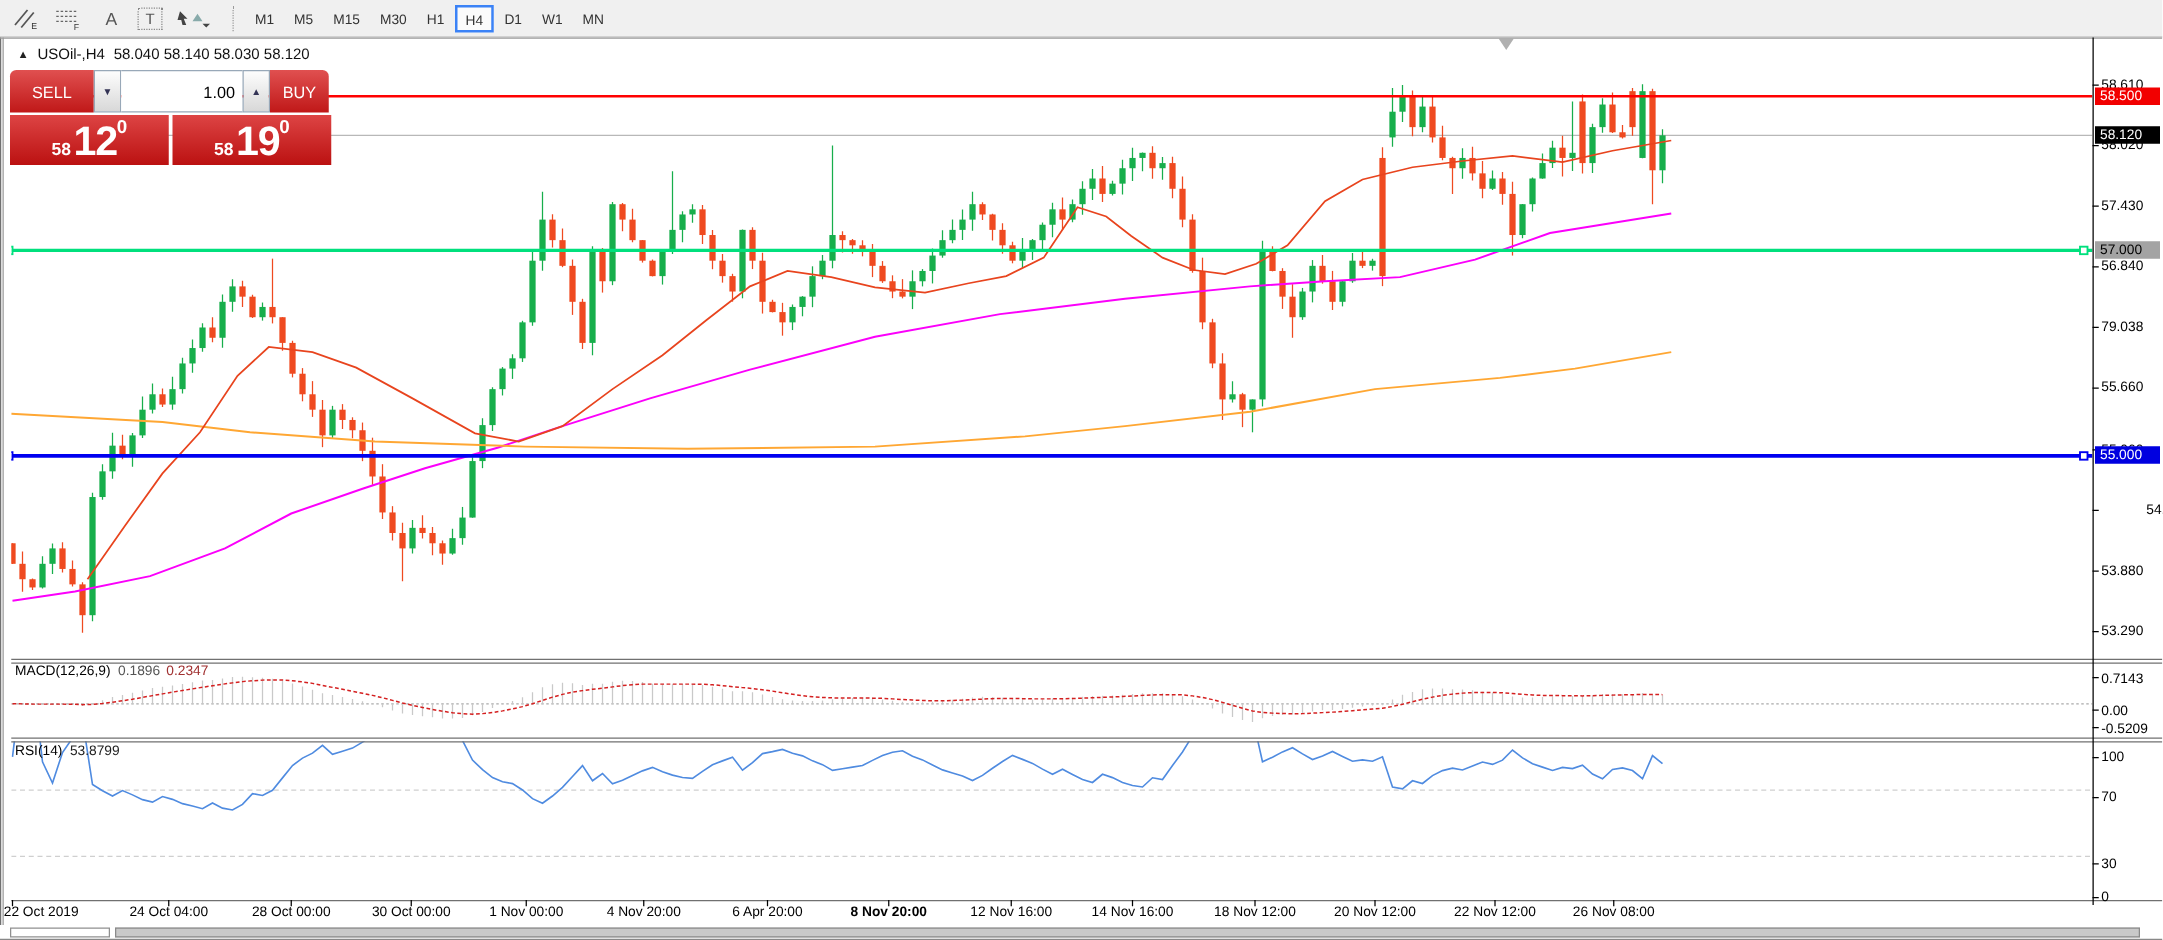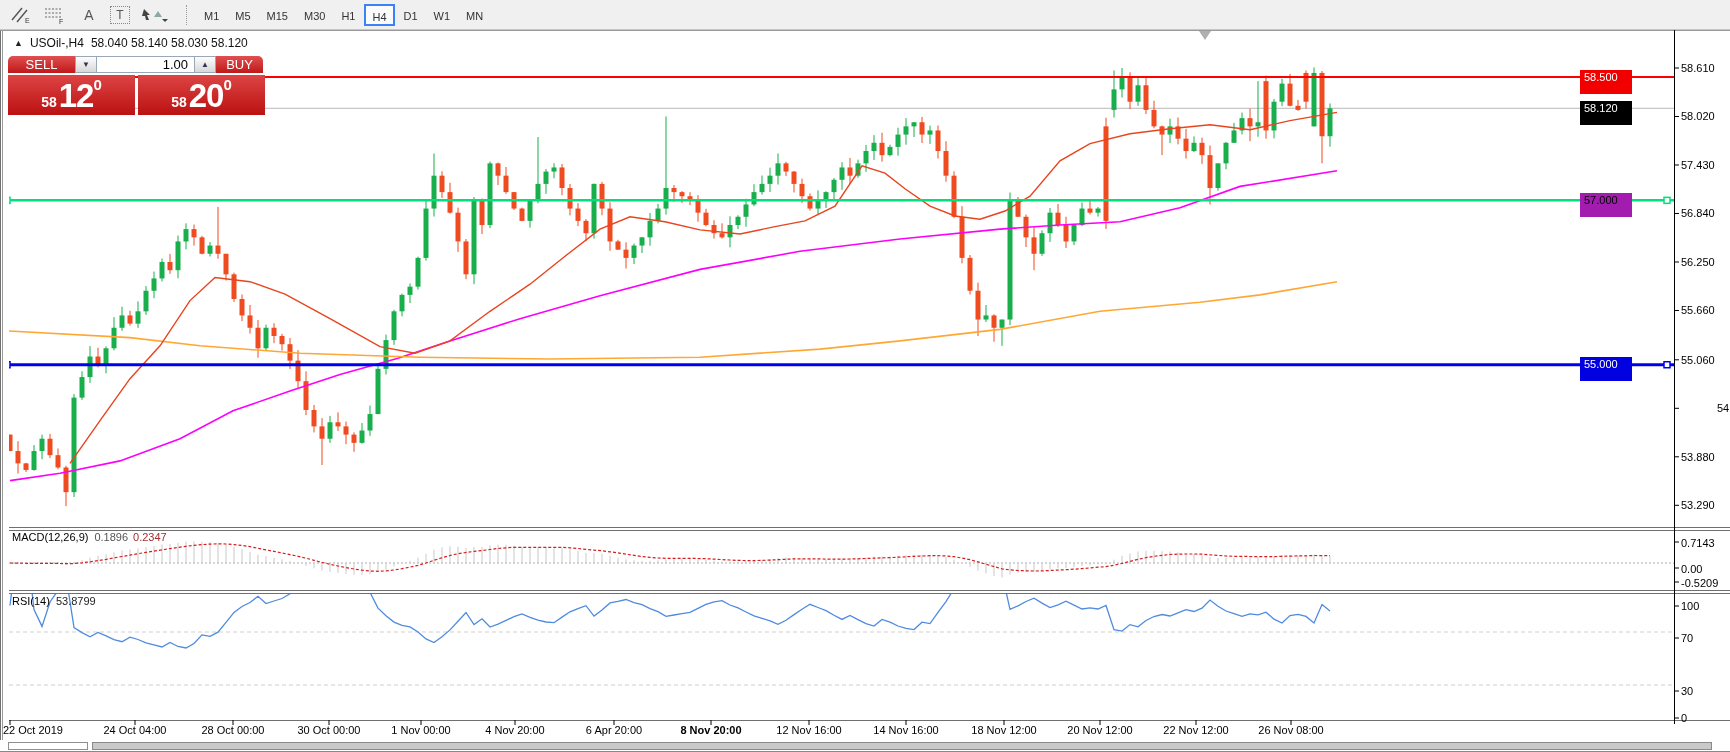--- a/index.html
+++ b/index.html
@@ -20,41 +20,41 @@
 
   
   #chart-svg { position:absolute; left:0; top:0; }
 
   .symbol-header { position:absolute; left:14px; top:36px; font-size:12px; color:#111;
     display:flex; align-items:center; gap:7px; }
   .symbol-header .tri { font-size:9px; color:#222; }
 
   
   #trade-panel { position:absolute; left:8px; top:56px; width:257px; }
-  #tp-row1 { display:flex; height:17px; }
+  #tp-row1 { display:flex; height:34px; }
   .tp-btn { color:#fff; font-size:13px; display:flex; align-items:center; justify-content:center;
     background:linear-gradient(#e05050,#c01818); }
   #sell-btn { width:67px; border-radius:5px 0 0 0; }
   #buy-btn  { width:47px; border-radius:0 5px 0 0; }
   .spin-btn { width:22px; background:linear-gradient(#fdfdfd,#d8d8d8); border:1px solid #98a8b8;
     display:flex; align-items:center; justify-content:center; font-size:8px; color:#335; }
   #vol-input { width:97px; border:1px solid #98a8b8; border-left:none; border-right:none;
     font-size:13px; text-align:right; padding-right:6px; color:#000; outline:none;
     font-family:"Liberation Sans",sans-serif; }
   #tp-row2 { display:flex; margin-top:2px; height:40px; }
   .px-box { width:127px; background:linear-gradient(#dd4444,#bb1111); color:#fff;
     display:flex; align-items:flex-end; justify-content:center; padding-bottom:3px; }
   .px-box + .px-box { margin-left:3px; }
   .px-small { font-size:14px; line-height:20px; font-weight:bold; margin-right:2px; }
   .px-big { font-size:33px; line-height:33px; font-weight:bold; letter-spacing:-1px; }
   .px-sup { font-size:15px; line-height:15px; font-weight:bold; align-self:flex-start; margin-top:2px; }
 
   
   .tick-label { position:absolute; left:1681px; font-size:11px; color:#000; white-space:nowrap; }
-  .badge { position:absolute; left:1580px; width:52px; height:24px; font-size:11px;
+  .badge { position:absolute; left:1676px; width:52px; height:14px; font-size:11px;
     line-height:15px; padding-left:4px; white-space:nowrap; }
   .ind-label { position:absolute; left:12px; font-size:11px; color:#000; white-space:nowrap; }
   .ind-label .v1 { color:#555; margin-left:6px;margin-top:24px; }
   .ind-label .v2 { color:#a03030; margin-left:5px; }
   .time-label { position:absolute; top:724px; font-size:11px; color:#000; white-space:nowrap;
     transform:translateX(-50%); }
   .time-label.left { transform:none; }
 
   
   #annotation { position:absolute; left:1280px; top:240px; font-size:46px; font-weight:bold;
@@ -701,55 +701,55 @@
       <div class="tp-btn" id="buy-btn">BUY</div>
     </div>
     <div id="tp-row2">
       <div class="px-box">
         <span class="px-small">58</span>
         <span class="px-big">12</span>
         <span class="px-sup">0</span>
       </div>
       <div class="px-box">
         <span class="px-small">58</span>
-        <span class="px-big">20</span>
+        <span class="px-big">19</span>
         <span class="px-sup">0</span>
       </div>
     </div>
   </div>
 
   <div class="ind-label" style="top:531px;">
     <span>MACD(12,26,9)</span><span class="v1">0.1896</span><span class="v2">0.2347</span>
   </div>
   <div class="ind-label" style="top:595px;">
     <span>RSI(14)</span><span class="v1" style="color:#222;">53.8799</span>
   </div>
 
 
   <div id="labels">
       <div class="tick-label" style="top: 62px;">58.610</div>
       <div class="tick-label" style="top: 110.498px;">58.020</div>
       <div class="tick-label" style="top: 158.996px;">57.430</div>
       <div class="tick-label" style="top: 207.494px;">56.840</div>
-      <div class="tick-label" style="top: 255.992px;">56.250</div>
+      <div class="tick-label" style="top: 255.992px;">79.038</div>
       <div class="tick-label" style="top: 304.49px;">55.660</div>
       <div class="tick-label" style="top: 353.81px;">55.060</div>
       <div class="tick-label" style="top: 402.308px; margin-left: 36px;">54.470</div>
       <div class="tick-label" style="top: 450.806px;">53.880</div>
       <div class="tick-label" style="top: 499.304px;">53.290</div>
       <div class="tick-label" style="top: 537px;">0.7143</div>
       <div class="tick-label" style="top: 563px;">0.00</div>
       <div class="tick-label" style="top: 577px;">-0.5209</div>
       <div class="tick-label" style="top: 600px;">100</div>
       <div class="tick-label" style="top: 632px;">70</div>
       <div class="tick-label" style="top: 685px;">30</div>
       <div class="tick-label" style="top: 712px;">0</div>
       <div class="badge" style="top: 69.542px; background: rgb(242, 0, 0); color: rgb(255, 255, 255);">58.500</div>
       <div class="badge" style="top: 100.778px; background: rgb(0, 0, 0); color: rgb(255, 255, 255);">58.120</div>
-      <div class="badge" style="top: 192.842px; background: #a21caf; color: rgb(0, 0, 0);">57.000</div>
+      <div class="badge" style="top: 192.842px; background: #a3a3a3; color: rgb(0, 0, 0);">57.000</div>
       <div class="badge" style="top: 357.242px; background: rgb(0, 0, 224); color: rgb(255, 255, 255);">55.000</div>
       <div class="time-label left" style="left: 3px;">22 Oct 2019</div>
       <div class="time-label" style="left: 135px;">24 Oct 04:00</div>
       <div class="time-label" style="left: 233px;">28 Oct 00:00</div>
       <div class="time-label" style="left: 329px;">30 Oct 00:00</div>
       <div class="time-label" style="left: 421px;">1 Nov 00:00</div>
       <div class="time-label" style="left: 515px;">4 Nov 20:00</div>
       <div class="time-label" style="left: 614px;">6 Apr 20:00</div>
       <div class="time-label" style="left: 711px; font-weight: bold;">8 Nov 20:00</div>
       <div class="time-label" style="left: 809px;">12 Nov 16:00</div>

